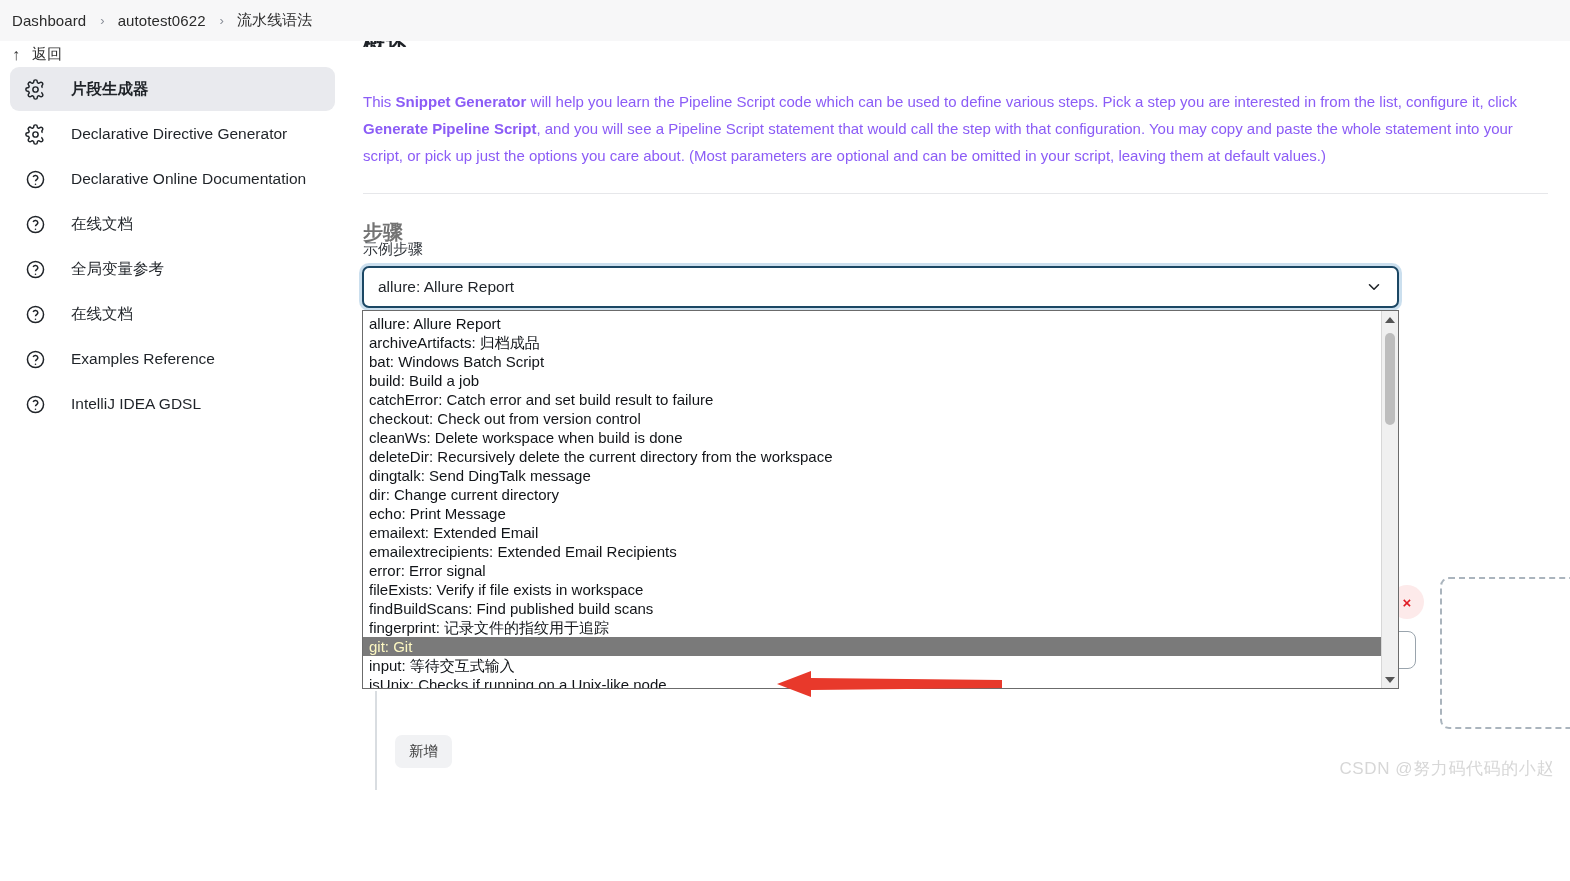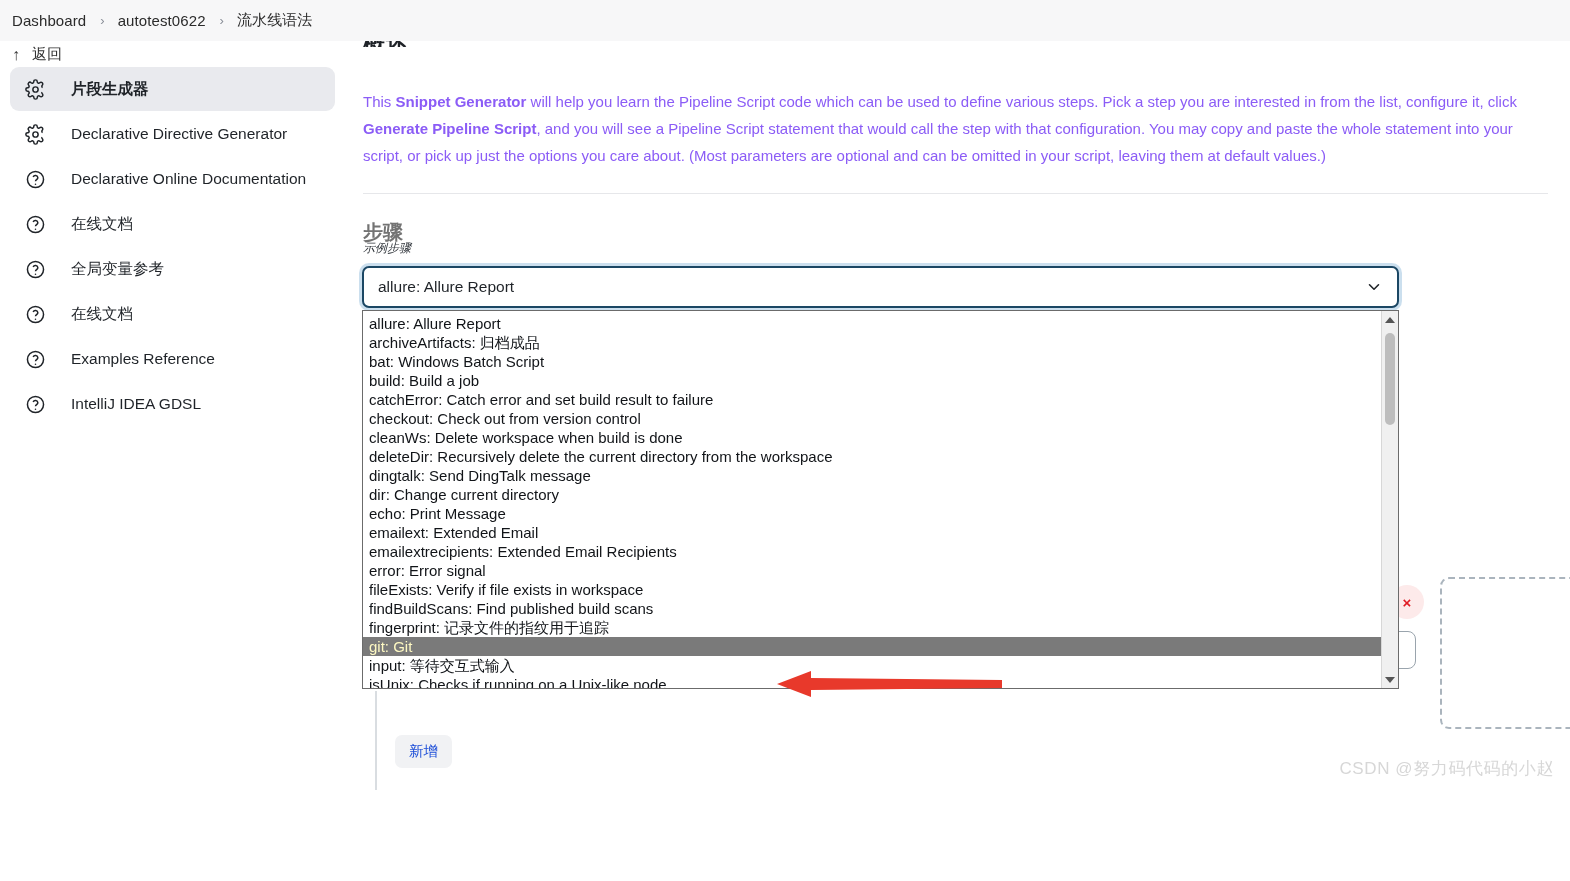--- a/index.html
+++ b/index.html
@@ -82,21 +82,21 @@
   #rule-1 {
     position: absolute; left: 18px; top: 152px; width: 1185px;
     height: 1px; background: #e6e7ea;
   }
   #steps-heading {
     position: absolute; left: 18px; top: 178px;
     font-size: 20px; font-weight: 700; color: #737373;
   }
   #sample-step-label {
     position: absolute; left: 18px; top: 199px;
-    font-size: 12px; color: #30353b; font-style: italic;
+    font-size: 15px; color: #30353b;
   }
 
   
   #select-wrap {
     position: absolute; left: 17px; top: 225px; width: 1037px; height: 42px;
   }
   #select-box {
     position: absolute; inset: 0;
     border: 2px solid #1b4764;
     border-radius: 7px;
@@ -163,21 +163,21 @@
   }
 
   
   #form-divider {
     position: absolute; left: 30px; top: 650px; width: 2px; height: 231px;
     background: #d9dde1;
   }
   .btn-add {
     position: absolute;
     background: #f1f2f4; border: none; border-radius: 7px;
-    font-size: 14.5px; color: #1d4ed8;
+    font-size: 14.5px; color: #404040;
     padding: 7px 14px; cursor: pointer;
     font-family: "Liberation Sans", "DejaVu Sans", sans-serif;
   }
   #btn-add-1 { left: 50px; top: 694px; }
   #prop-label {
     position: absolute; left: 50px; top: 750px;
     font-size: 19px; color: #1f2328;
   }
   #btn-add-2 { left: 50px; top: 786px; }
 

